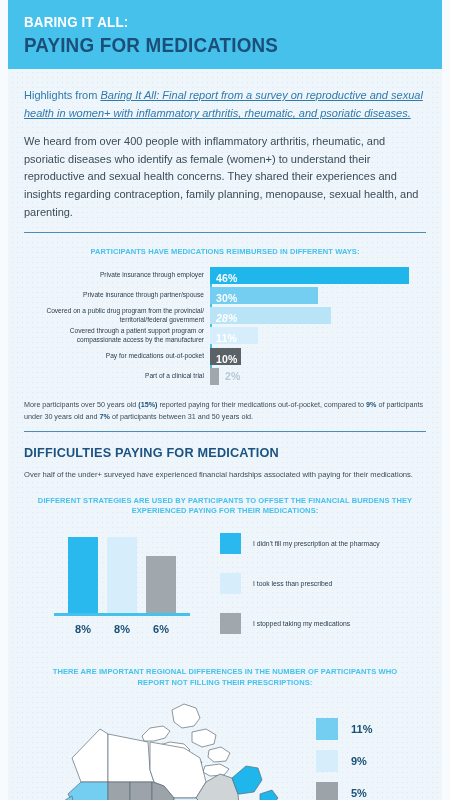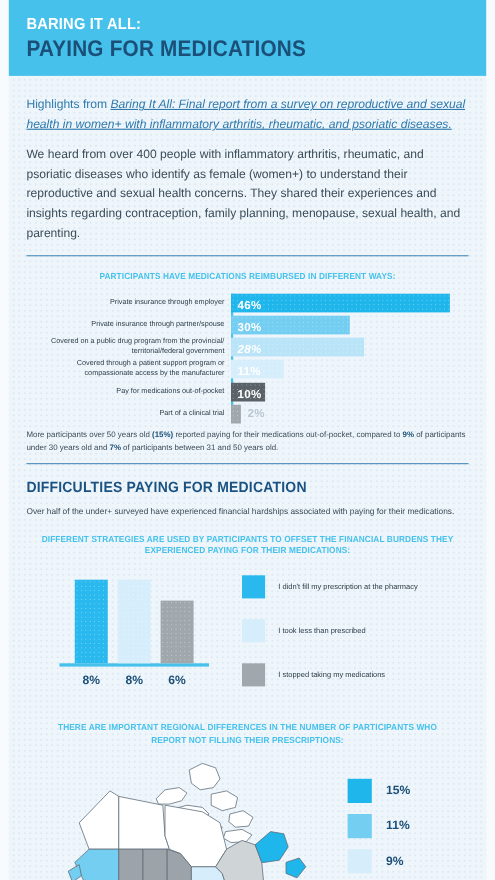--- a/index.html
+++ b/index.html
@@ -107,21 +107,21 @@
     font-size:10.5px; font-weight:bold; letter-spacing:.2px;
   }
   .hrow .val.outside{
     position:absolute; left:100%; margin-left:6px; top:50%;
     transform:translateY(-50%);
     color:#b9c7d2;
   }
 
   .note{
     font-size:7.2px; color:#3b4b57; line-height:1.62;
-    margin-top:4px;
+    margin-top:14px;
   }
   .note b{ color:#1b4f77; }
 
   
   .sec-title{
     color:#1b5282;
     font-size:13.5px;
     font-weight:bold;
     letter-spacing:.2px;
     margin:13px 0 9px 0;
@@ -340,24 +340,20 @@
             <path id="m-nb" d="M210 128 L222 124 L228 132 L222 140 L212 138 Z" fill="#1fb6ec"></path>
 
             <path id="m-ns" d="M226 134 L240 128 L246 134 L236 144 L226 142 Z" fill="#1fb6ec"></path>
 
             <path id="m-pe" d="M228 122 L238 119 L240 124 L230 127 Z" fill="#1fb6ec"></path>
           </g>
         </svg>
       </div>
       <div class="maplegend" id="map-legend">
           <div class="mlrow">
-            <div class="mlsw" style="background: rgb(31, 182, 236);"></div>
-            <div class="mltxt">15%</div>
-          </div>
-          <div class="mlrow">
             <div class="mlsw" style="background: rgb(115, 206, 242);"></div>
             <div class="mltxt">11%</div>
           </div>
           <div class="mlrow">
             <div class="mlsw" style="background: rgb(214, 238, 251);"></div>
             <div class="mltxt">9%</div>
           </div>
           <div class="mlrow">
             <div class="mlsw" style="background: rgb(156, 164, 170);"></div>
             <div class="mltxt">5%</div>

